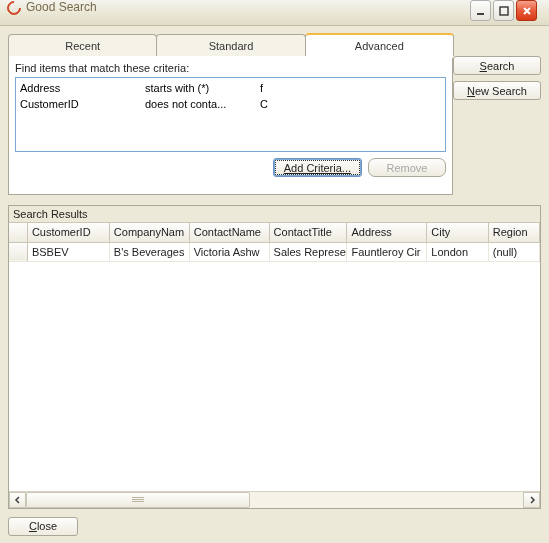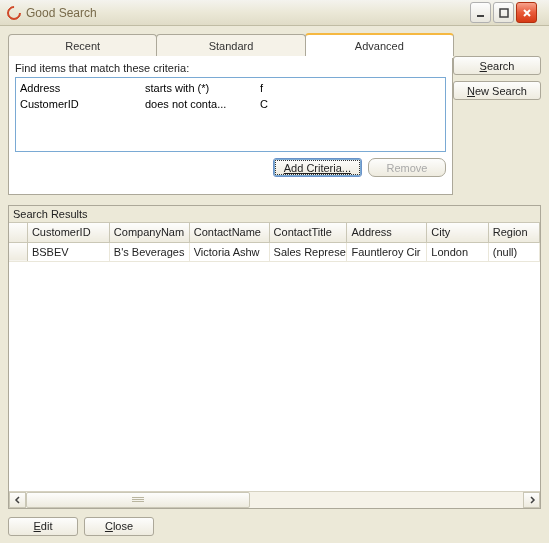--- a/index.html
+++ b/index.html
@@ -9,21 +9,20 @@
   background: #ece9d8;
   width: 549px;
   height: 543px;
   overflow: hidden;
 }
 .titlebar {
   height: 26px;
   background: linear-gradient(to bottom, #f4f3ee 0%, #ebe8d7 50%, #e0dcc7 100%);
   border-bottom: 1px solid #c0bca4;
   display: flex;
-  align-items: center;
   padding: 0 12px 0 6px;
 }
 .titlebar .app-icon {
   width: 16px; height: 16px;
   margin-right: 4px;
   position: relative;
 }
 .titlebar .app-icon::before {
   content: "";
   position: absolute;
@@ -393,17 +392,16 @@
       </div>
       <div class="sc-btn">
         <svg width="8" height="8" viewBox="0 0 8 8">
             <path d="M3 1 L6 4 L3 7" fill="none" stroke="#404040" stroke-width="1.5"></path>
           </svg>
       </div>
     </div>
   </div>
 
   <div class="statusbar">
-    <button class="btn"><span class="ul">E</span><span>dit</span></button>
     <button class="btn"><span class="ul">C</span><span>lose</span></button>
   </div>
 
 </div>
 
 </body></html>

